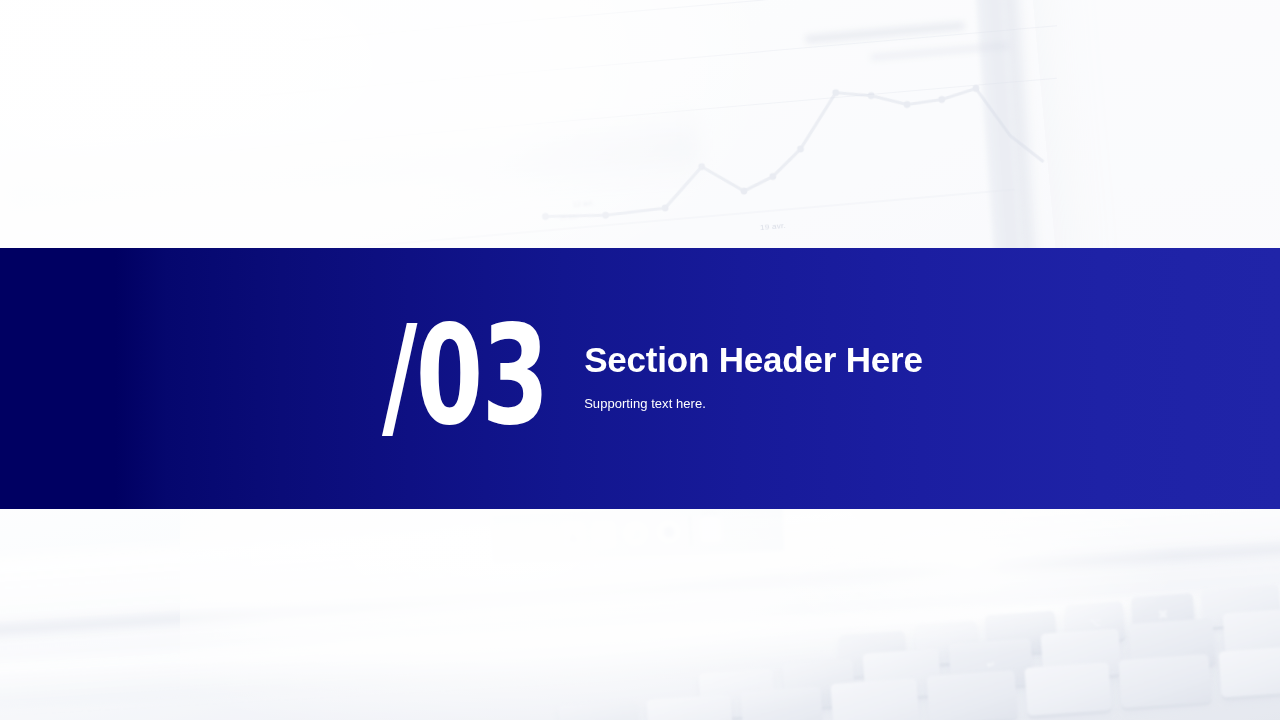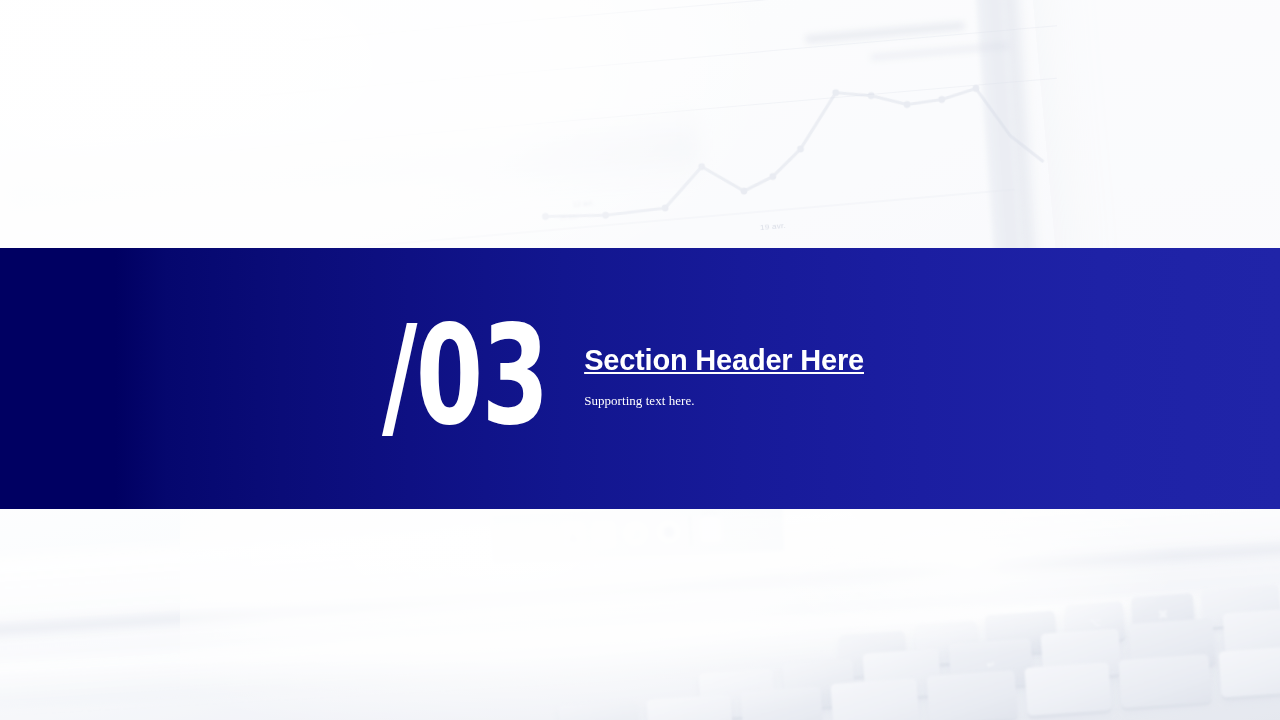--- a/index.html
+++ b/index.html
@@ -259,37 +259,36 @@
     color:#ffffff;
     line-height:.92;
     letter-spacing:-2px;
     transform:scaleX(.78);
     transform-origin:left center;
     white-space:nowrap;
     margin-top:-4px;
   }
   .banner-text { margin-left:-10px; }
   .section-title {
-    font-size:29px;
+    font-size:35px;
     font-weight:700;
     color:#ffffff;
     letter-spacing:-.2px;
     line-height:1.15;
     white-space:nowrap;
-    text-decoration:underline;
   }
   .section-sub {
     margin-top:11px;
     font-size:13px;
     font-weight:400;
     color:#ffffff;
     line-height:1.95;
     white-space:nowrap;
   }
-  .section-sub div { letter-spacing:.05px;font-family:Liberation Serif, serif; }
+  .section-sub div { letter-spacing:.05px; }
 </style>
 </head>
 <body>
 
 <div id="slide">
 
   <div class="bg-photo">
     <div class="bg-base"></div>
 
     <div class="screen-area">

